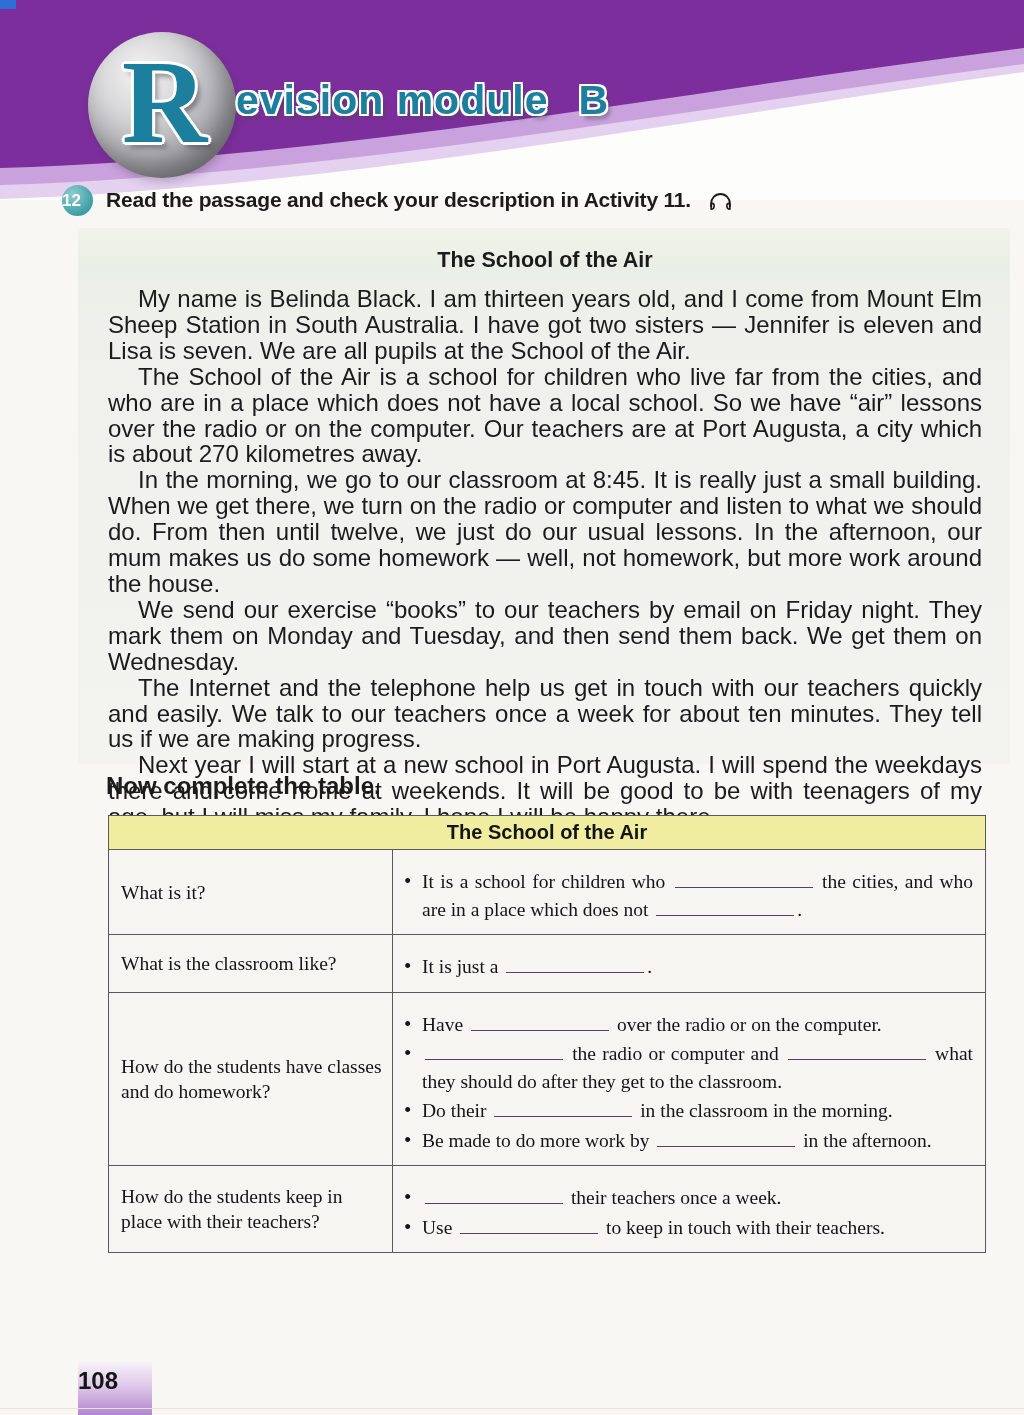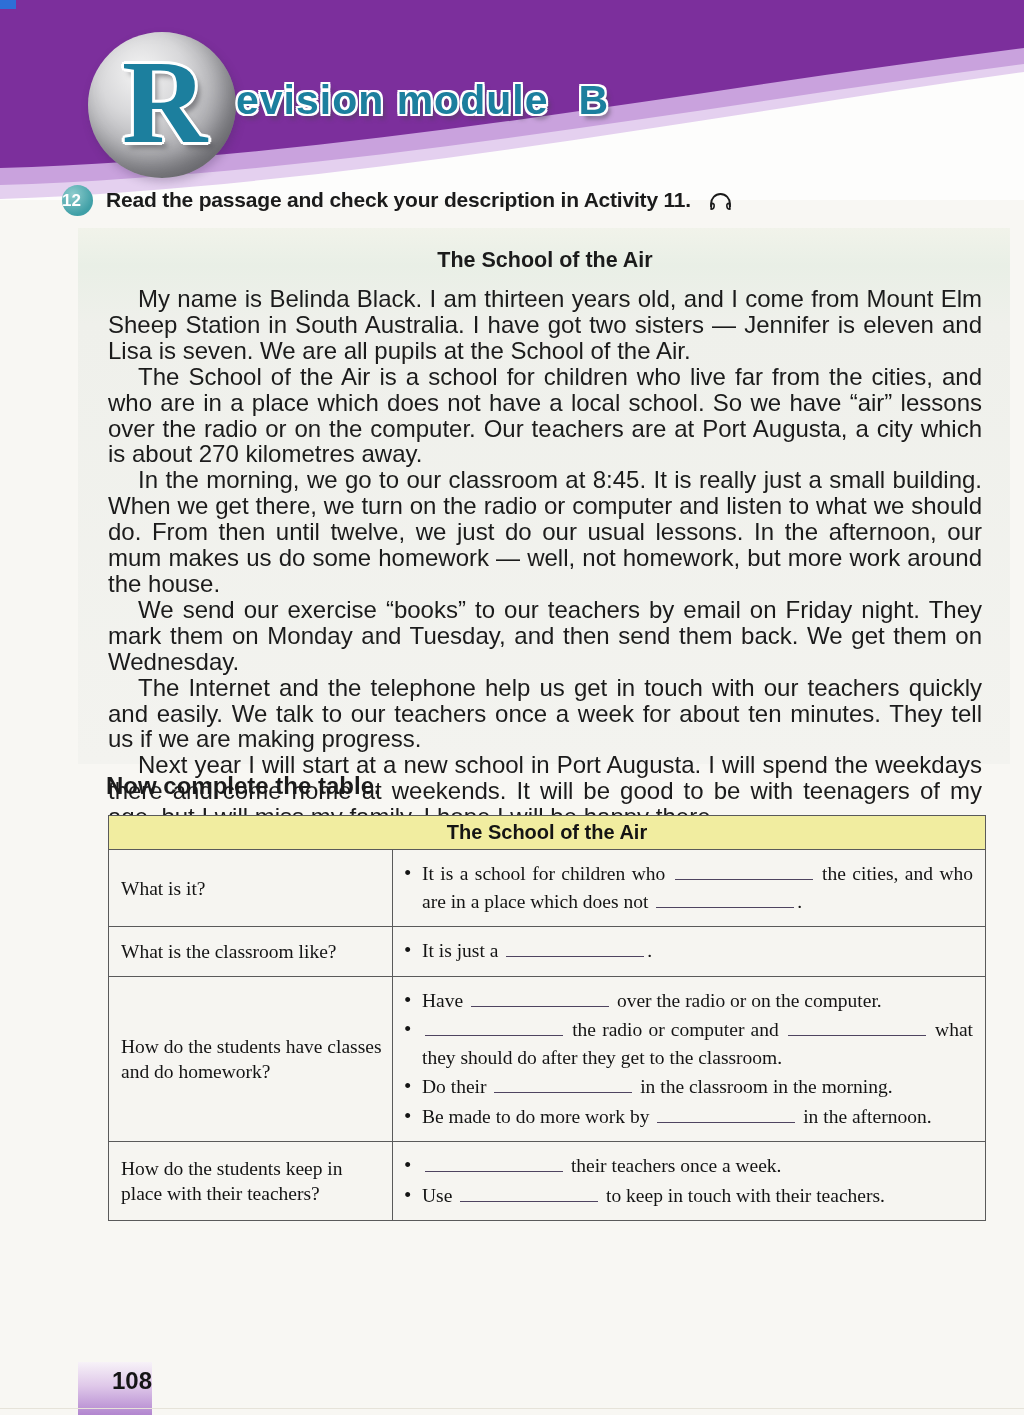--- a/index.html
+++ b/index.html
@@ -80,34 +80,34 @@
     border-collapse:collapse;background:#f6f5f1;
     font-family:"Liberation Serif",serif;font-size:19.5px;color:#141414;
   }
   .soa-table th,.soa-table td{border:1.4px solid #5a5a5a;}
   .soa-table th{
     background:var(--table-header-yellow,#f1eda0);
     font-family:"Liberation Sans",sans-serif;font-size:20px;font-weight:bold;
     padding:5px 4px;text-align:center;
   }
   .q-cell{width:284px;vertical-align:middle;padding:8px 8px 8px 12px;line-height:25px;}
-  .a-cell{vertical-align:middle;padding:8px 12px 9px 8px;}
+  .a-cell{vertical-align:middle;padding:16px 12px 9px 8px;}
   .a-cell ul{margin:0;padding:0;list-style:none;}
   .a-cell li{position:relative;padding-left:21px;text-align:justify;line-height:27.5px;margin:2px 0;}
   .a-cell li::before{content:"\2022";position:absolute;left:3px;top:0;font-size:21px;}
   .blank{
     display:inline-block;width:138px;height:0.9em;margin:0 3px;
     border-bottom:1.8px solid var(--blank-line,#4f4460);
   }
 
   
   .page-tab{
     position:absolute;left:78px;top:1362px;width:74px;height:53px;
     background:linear-gradient(180deg,#f7f2f8 0%,#dfc8e9 45%,var(--page-tab-purple,#b286cf) 100%);
-    text-align:right;padding-top:5px;
+    text-align:left;padding-top:5px;
   }
   .page-number{font-size:24px;font-weight:bold;color:#151515;}
   .paper-edge{position:absolute;left:0;top:1408px;width:1024px;height:1px;background:#e6e3d9;}
 </style>
 </head>
 <body>
 
 <div class="hero">
   <svg width="1024" height="200" viewBox="0 0 1024 200">
     <rect x="0" y="0" width="1024" height="200" fill="#fdfdfc"></rect>

